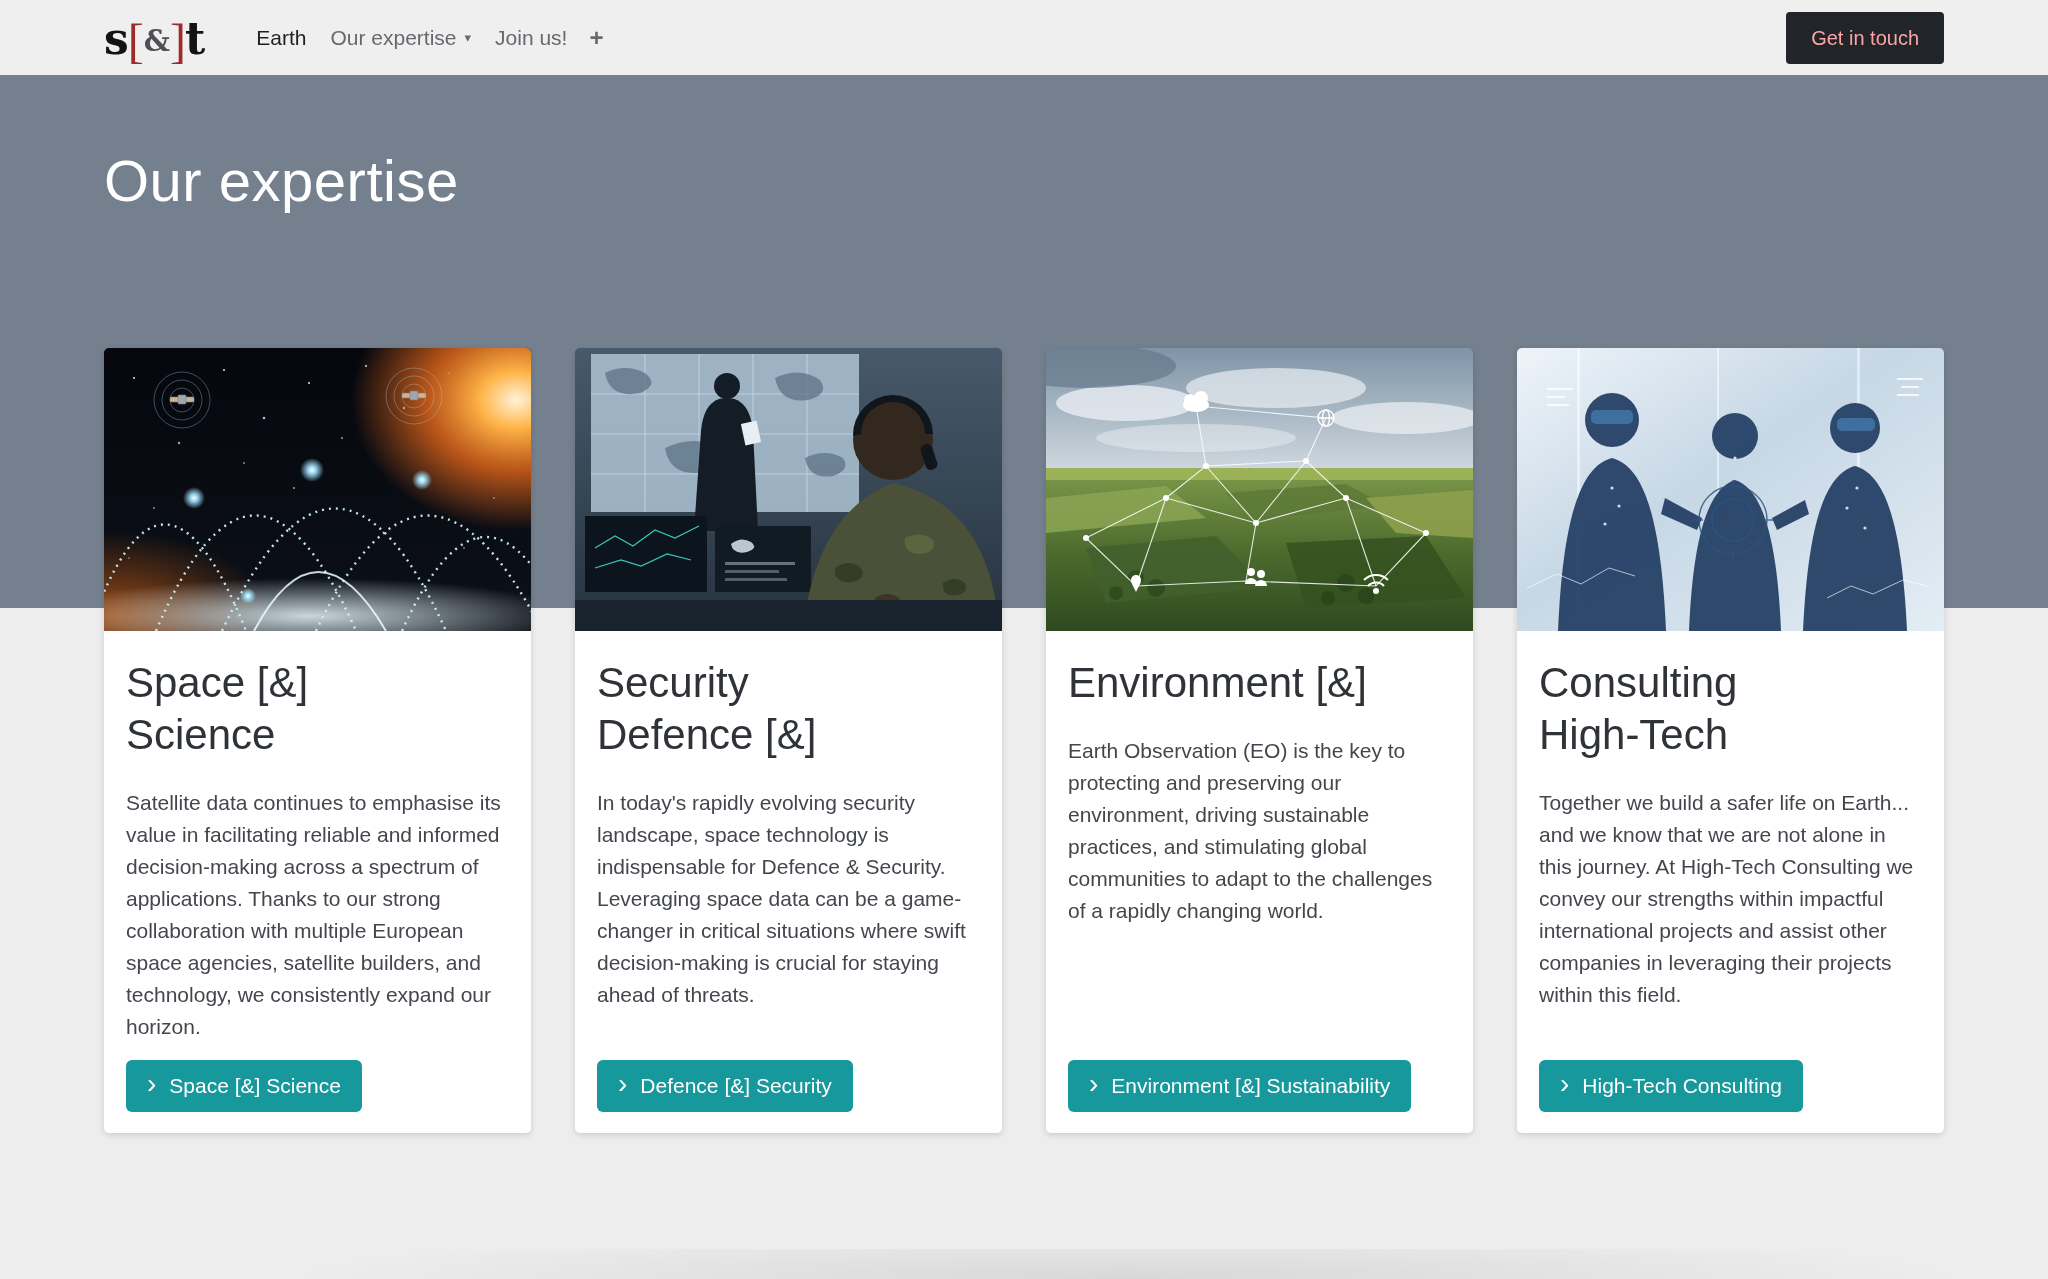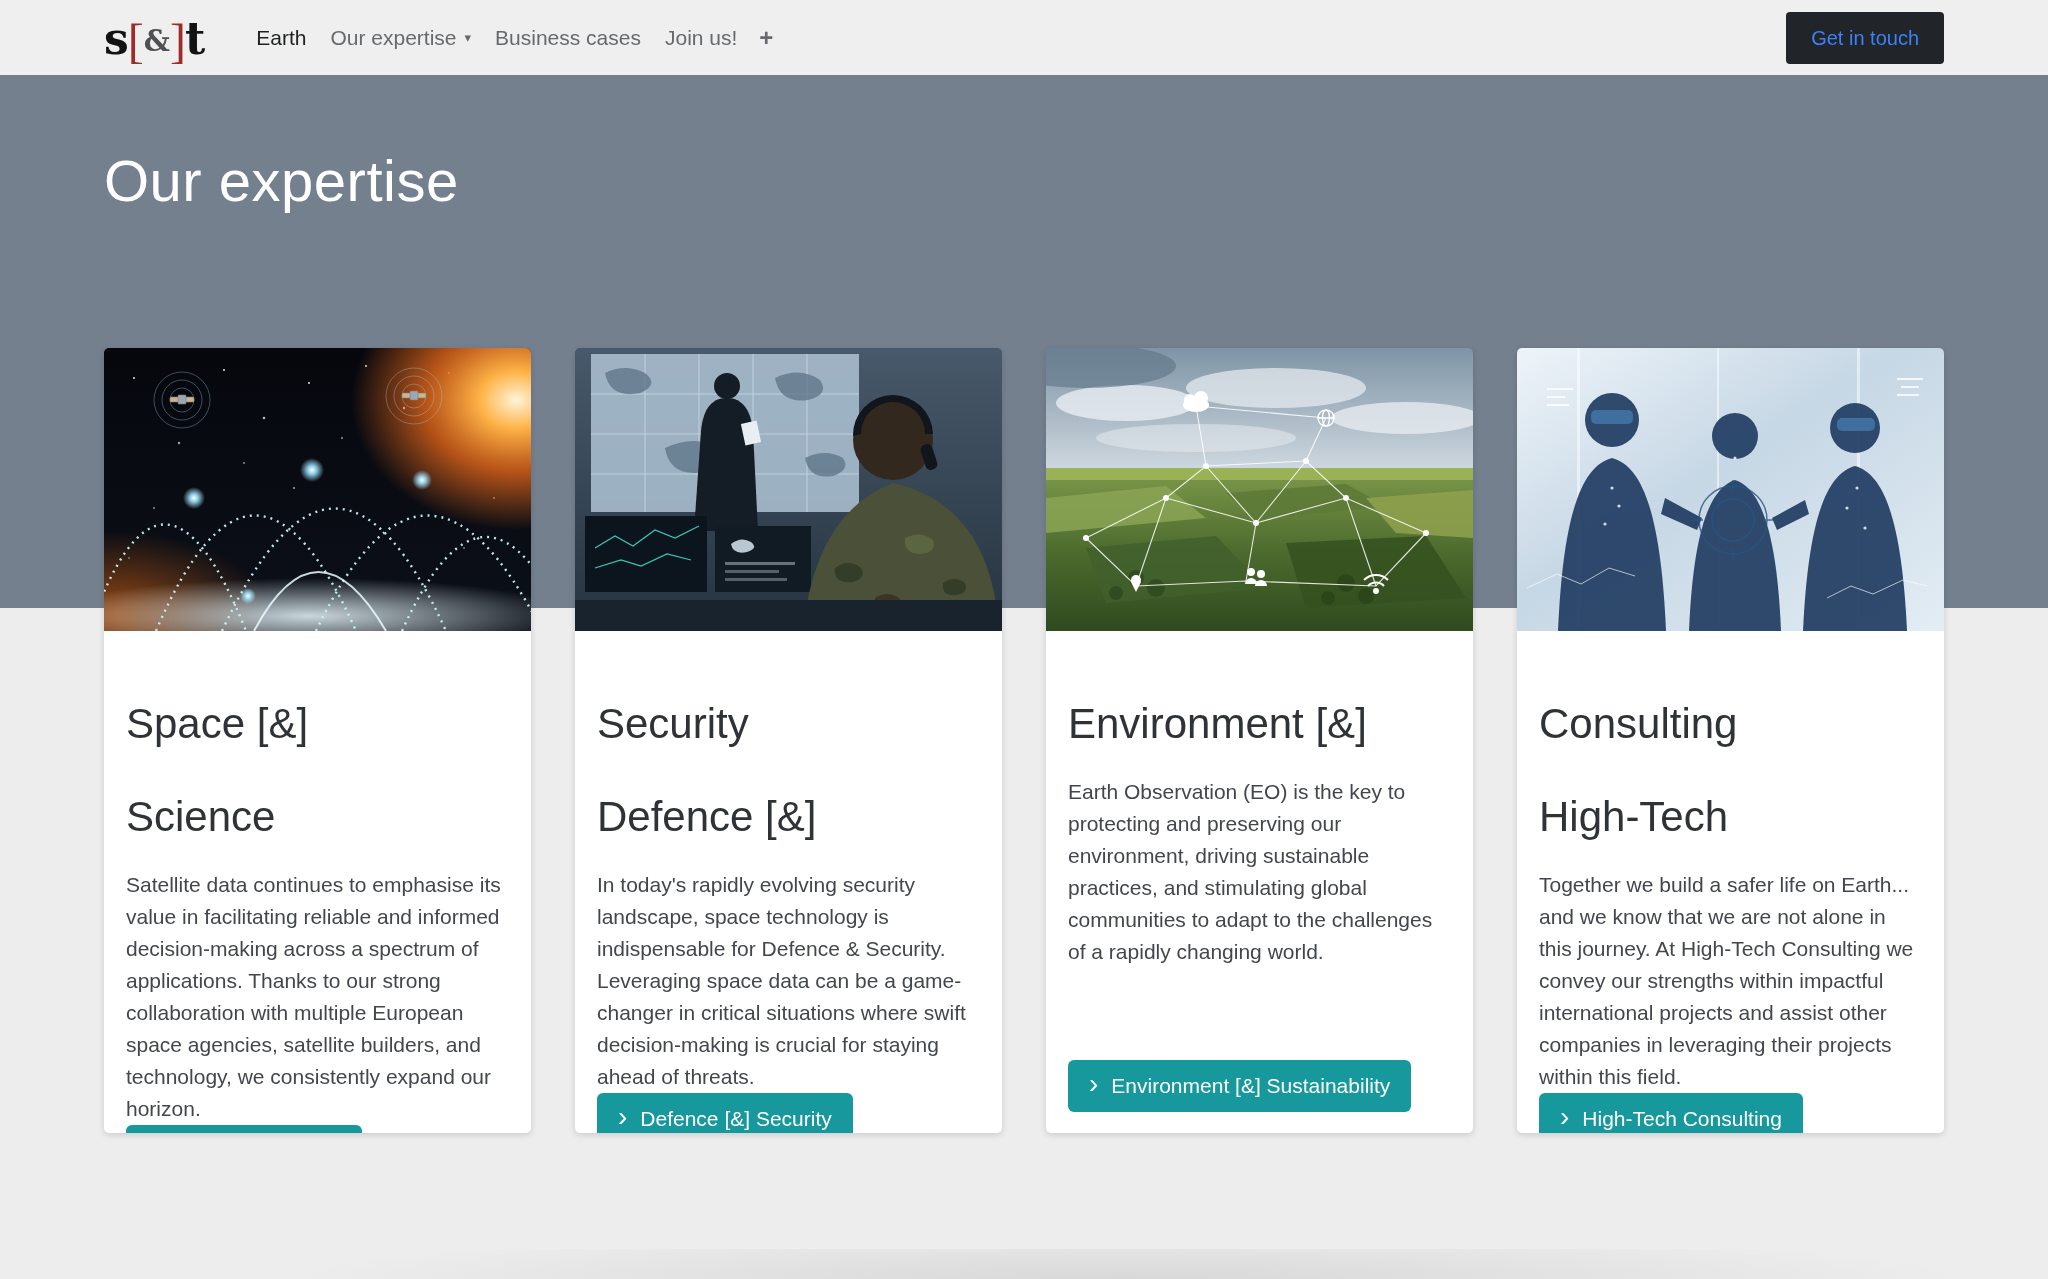--- a/index.html
+++ b/index.html
@@ -18,40 +18,40 @@
   .logo { display: inline-flex; align-items: baseline; text-decoration: none; cursor: pointer; letter-spacing: -1px; }
   .logo .lg-st { font-family: "DejaVu Serif", "Liberation Serif", serif; font-weight: 700; font-size: 44px; color: #131313; line-height: 1; }
   .logo .lg-br { font-family: "Liberation Serif", "DejaVu Serif", serif; font-weight: 400; font-size: 48px; color: #9E2B28; line-height: 1; position: relative; top: 3px; }
   .logo .lg-amp { font-family: "DejaVu Serif", "Liberation Serif", serif; font-weight: 700; font-size: 29px; color: #4F5054; position: relative; top: -3px; margin: 0 1px; }
   nav { display: flex; align-items: center; margin-left: 40px; }
   .nav-link { display: inline-flex; align-items: center; padding: 0 12px; font-size: 21px; color: #66696D; text-decoration: none; cursor: pointer; line-height: 75px; height: 75px; }
   .nav-link.active { color: #1E2022; }
   .nav-link.plus { font-weight: 700; font-size: 24px; padding: 0 10px; }
   .caret { font-size: 13px; margin-left: 8px; color: #66696D; }
   .cta {
-    margin-left: auto; background: #212429; color: #3b82f6; border: none; cursor: pointer;
+    margin-left: auto; background: #212429; color: #fca5a5; border: none; cursor: pointer;
     font-family: inherit; font-size: 20px; padding: 15px 25px; border-radius: 4px; line-height: 1.1;
   }
 
   
   .hero { height: 533px; background: #75808F; }
   .hero h1 { padding-top: 72px; font-size: 58px; font-weight: 400; color: #FFFFFF; letter-spacing: 0.5px; }
 
   
   .cards { display: flex; gap: 44px; margin-top: -260px; position: relative; }
   .card {
     width: 427px; height: 785px; background: #FFFFFF; border-radius: 5px; overflow: hidden;
     box-shadow: 0 2px 6px rgba(0,0,0,0.14);
     display: flex; flex-direction: column;
   }
   .card-img { flex: 0 0 283px; height: 283px; background: #333; }
   .card-img svg { width: 100%; height: 100%; display: block; }
   .card-content { flex: 1; display: flex; flex-direction: column; padding: 26px 22px 21px; }
   .card-title { font-size: 42px; font-weight: 400; line-height: 1.24; color: #2F3338; margin-bottom: 26px; }
-  .card-title span { display: block; margin-top: 41px; }
+  .card-title span { display: block; }
   .card-body { font-size: 21px; line-height: 32px; color: #43474D; }
   .card-btn {
     margin-top: auto; align-self: flex-start;
     height: 52px; background: #16989D; border-radius: 6px; border: none; cursor: pointer;
     color: #FFFFFF; display: inline-flex; align-items: center; gap: 13px; padding: 0 21px;
     font-family: inherit; font-size: 21px; text-decoration: none; white-space: nowrap;
   }
   .chev { font-size: 28px; line-height: 1; position: relative; top: -2px; }
 
   .bottom-shade {
@@ -71,23 +71,20 @@
         <span class="lg-br">]</span>
         <span class="lg-st">t</span>
     </a>
     <nav>
         <a class="nav-link active">
           <span>Earth</span>
         </a>
         <a class="nav-link">
           <span>Our expertise</span>
           <span class="caret">▾</span>
-        </a>
-        <a class="nav-link">
-          <span>Business cases</span>
         </a>
         <a class="nav-link">
           <span>Join us!</span>
         </a>
         <a class="nav-link plus">
           <span>+</span>
         </a>
       </nav>
     <button class="cta">Get in touch</button>
   </div>

